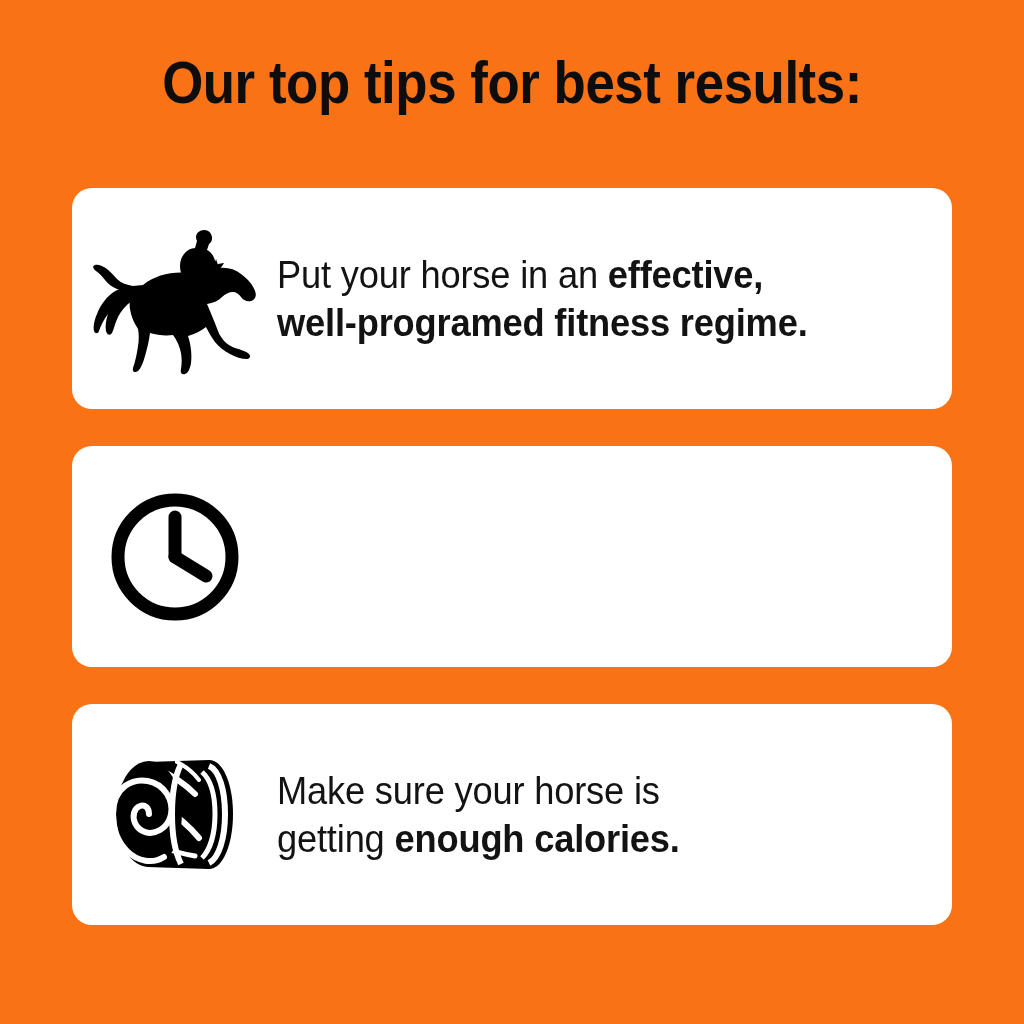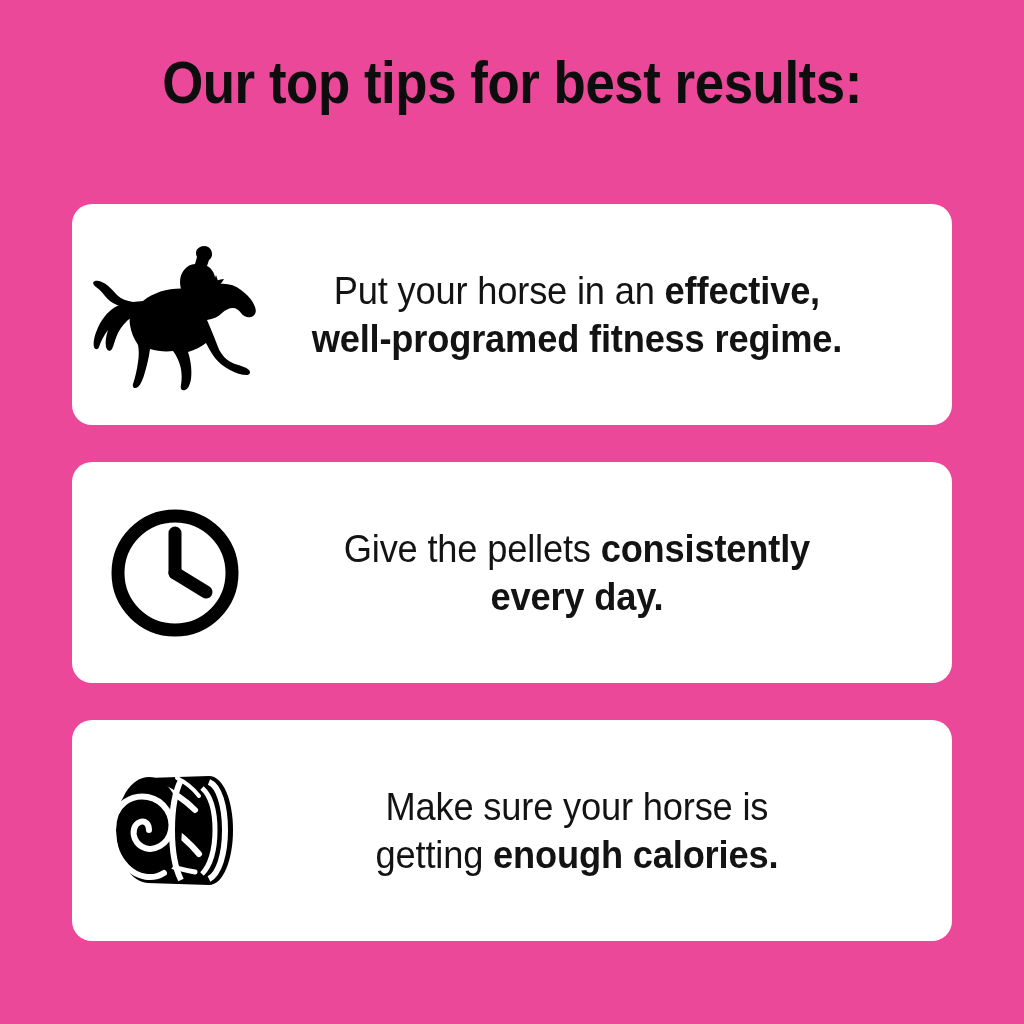--- a/index.html
+++ b/index.html
@@ -14,21 +14,21 @@
     background: #bf9e8f;
     font-family: "Liberation Sans", sans-serif;
     -webkit-font-smoothing: antialiased;
   }
 
   .poster {
     position: relative;
     width: 1024px;
     height: 1024px;
     box-sizing: border-box;
-    background: #ec4899;
+    background: #f97316;
   }
 
   
   .heading {
     position: absolute;
     left: 0;
     top: 48px;
     width: 1024px;
     text-align: center;
     color: #0d0d0d;
@@ -39,23 +39,22 @@
     letter-spacing: -0.5px;
     transform: scaleX(0.88);
     transform-origin: 50% 50%;
     white-space: nowrap;
   }
 
   
   .cards {
     position: absolute;
     left: 72px;
-    top: 204px;
+    top: 188px;
     width: 880px;
-    text-align: center;
   }
 
   .card {
     position: relative;
     box-sizing: border-box;
     width: 880px;
     height: 221px;
     background: #ffffff;
     border-radius: 20px;
     margin-bottom: 37px;
@@ -201,24 +200,20 @@
     </div>
 
     <div class="card">
       <div class="icon-cell">
         <svg width="140" height="140" viewBox="0 0 140 140" aria-hidden="true">
           <circle cx="70" cy="70" r="57" fill="none" stroke="#000000" stroke-width="13"></circle>
           <path d="M70 70 L70 30" fill="none" stroke="#000000" stroke-width="13" stroke-linecap="round"></path>
           <path d="M70 70 L101 89" fill="none" stroke="#000000" stroke-width="13" stroke-linecap="round"></path>
         </svg>
       </div>
-      <div class="text-cell">
-        <span class="tip-line"><span>Give the pellets </span><b>consistently</b></span>
-        <span class="tip-line"><b>every day.</b></span>
-      </div>
     </div>
 
     <div class="card">
       <div class="icon-cell">
         <svg width="140" height="130" viewBox="0 0 140 130" aria-hidden="true">
           <g fill="#000000">
 
             <path d="M42 12 L104 10
                      C118 10 128 34 128 64
                      C128 94 118 119 104 119

